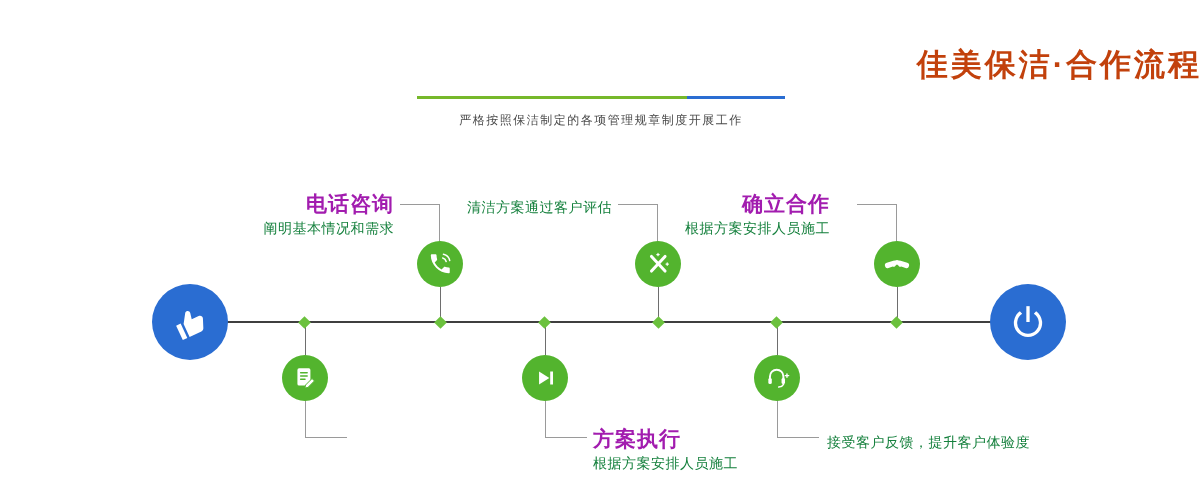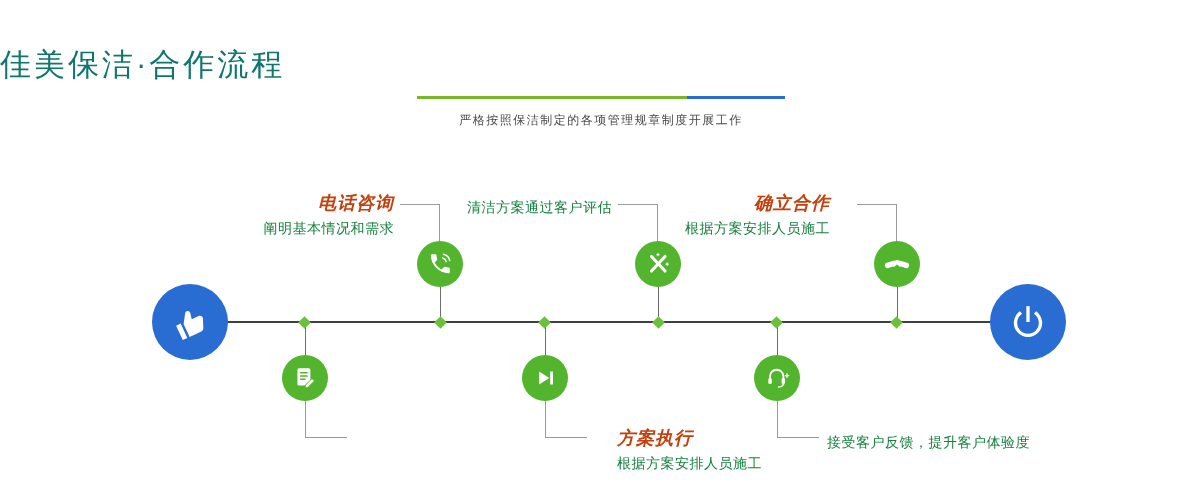--- a/index.html
+++ b/index.html
@@ -1,22 +1,22 @@
 <!DOCTYPE html>
 <html><head>
 <meta charset="utf-8">
 <style>
   * { margin:0; padding:0; box-sizing:border-box; }
   html,body { background:#ffffff; }
   body { font-family:"Liberation Sans","DejaVu Sans",sans-serif; }
   .canvas { position:relative; width:1202px; height:502px; background:#ffffff; overflow:hidden; }
 
   
-  .title { position:absolute; top:44px; left:0; width:100%; text-align:left;
-           font-size:31px; font-weight:normal; color:#0f766e; letter-spacing:3px; }
+  .title { position:absolute; top:44px; left:0; width:100%; text-align:right;
+           font-size:31px; font-weight:bold; color:#c2410c; letter-spacing:3px; }
   .divider { position:absolute; top:96px; left:417px; width:368px; height:3px; display:flex; }
   .divider .seg-green { width:270px; height:100%; background:#76b82a; }
   .divider .seg-blue  { width:98px;  height:100%; background:#2a6dd2; }
   .subtitle { position:absolute; top:112px; left:0; width:100%; text-align:center;
               font-size:12px; color:#4a4a4a; letter-spacing:1.5px; }
 
   
   .timeline { position:absolute; left:190px; top:321px; width:840px; height:2px; background:#3f3f3f; z-index:0; }
   .big-circle { position:absolute; width:76px; height:76px; border-radius:50%; background:#2a6dd2;
                 display:flex; align-items:center; justify-content:center; z-index:4; }
@@ -53,28 +53,28 @@
   .ct1 { left:400px; top:204px; width:40px; height:38px; }
   .ct2 { left:618px; top:204px; width:40px; height:38px; }
   .ct3 { left:857px; top:204px; width:40px; height:38px; }
   .connector-bottom { position:absolute; border-left:1px solid #9a9a9a; border-bottom:1px solid #9a9a9a; z-index:1; }
   .cb1 { left:305px; top:400px; width:42px; height:38px; }
   .cb2 { left:545px; top:400px; width:42px; height:38px; }
   .cb3 { left:777px; top:400px; width:42px; height:38px; }
 
   
   .step { position:absolute; z-index:2; }
-  .step .t { font-size:18px; font-weight:bold; color:#c2410c; letter-spacing:1px; line-height:21px;font-style:italic; }
+  .step .t { font-size:21px; font-weight:bold; color:#a21caf; letter-spacing:1px; line-height:21px; }
   .step .d { font-size:14px; color:#15803d; margin-top:6px; letter-spacing:0.5px; line-height:17px; }
   .step.align-r { text-align:right; }
   .st1 { right:808px; top:193px; }
   .st2 { right:590px; top:193px; }
   .st3 { right:372px; top:193px; }
   .sb1 { left:353px; top:428px; }
-  .sb2 { left:593px; top:428px;margin-left:24px; }
+  .sb2 { left:593px; top:428px; }
   .sb3 { left:827px; top:428px; }
 
   .icon { display:block; }
 </style>
 </head>
 <body>
 
 <div class="canvas">
 
   <div class="title">佳美保洁·合作流程</div>

